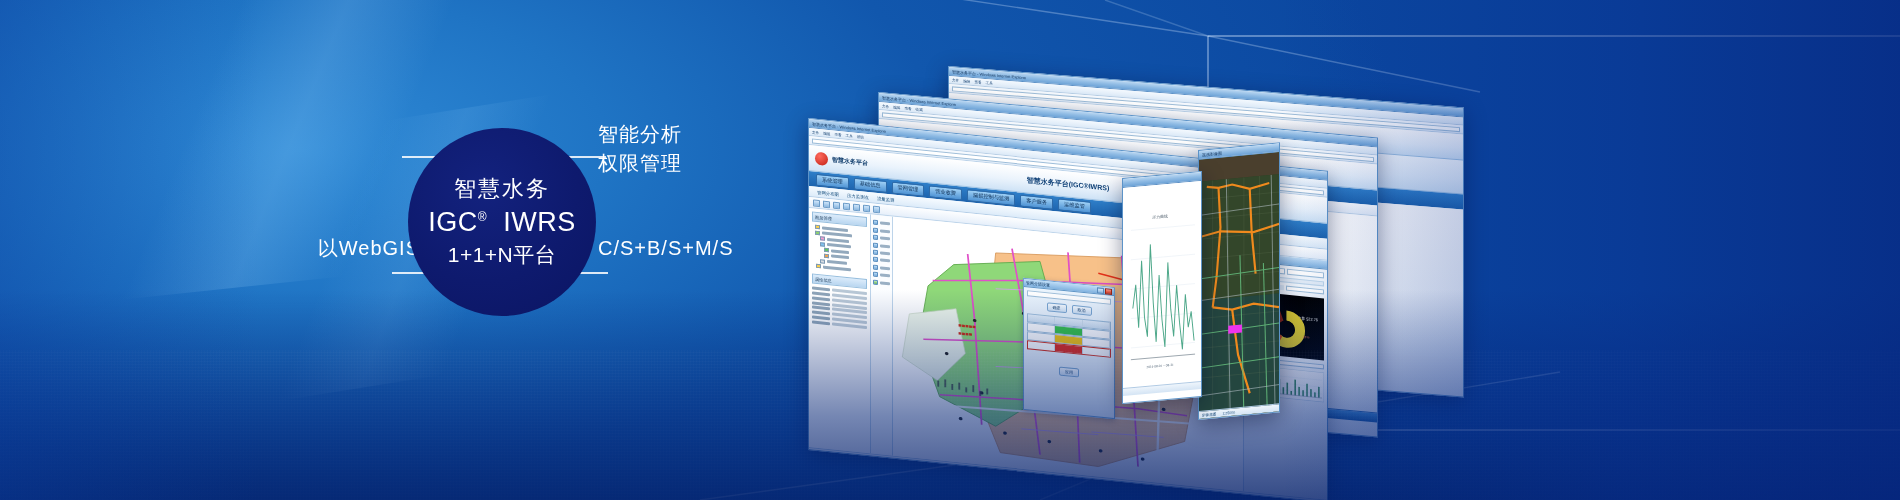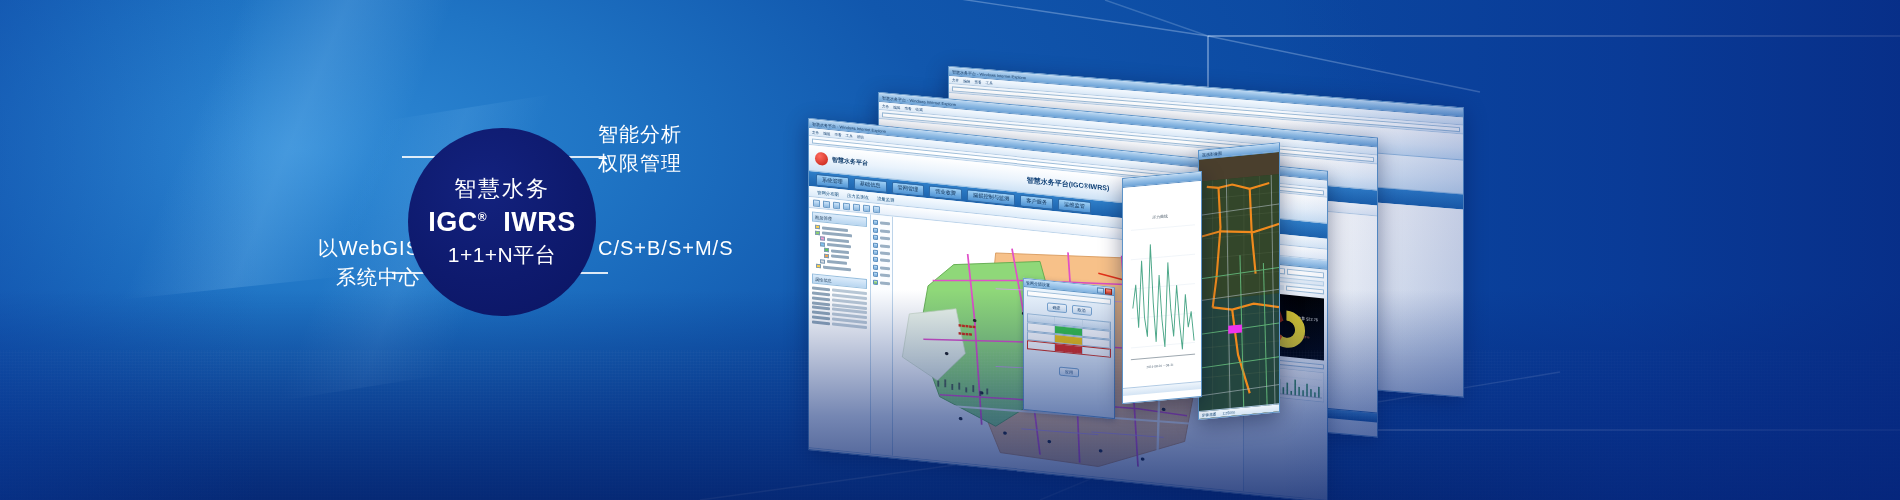--- a/index.html
+++ b/index.html
@@ -74,21 +74,21 @@
     align-items: center; justify-content: center;
     color: #fff;
     text-align: center;
     z-index: 5;
   }
   .hub-cn {
     font-size: 22px; letter-spacing: 2px; font-weight: 400;
     line-height: 1.1; margin-bottom: 7px;
   }
   .hub-en {
-    font-size: 27px; line-height: 1.05; letter-spacing: .5px; font-weight: 700;
+    font-size: 27px; line-height: 1.05; letter-spacing: .5px; font-weight: 400;
     white-space: nowrap;
   }
   .hub-en sup { font-size: 12px; vertical-align: super; }
   .hub-sub {
     font-size: 21px; line-height: 1.2; margin-top: 5px; letter-spacing: .5px;
   }
 
   .feat {
     position: absolute;
     color: #ffffff;
@@ -859,21 +859,20 @@
 
     <div class="hub">
       <div class="hub-cn">智慧水务</div>
       <div class="hub-en"><span>IGC</span><sup>®</sup>&nbsp;&nbsp;<span>IWRS</span></div>
       <div class="hub-sub">1+1+N平台</div>
     </div>
 
 
     <div class="feat bl">
       <span class="l1">以WebGIS</span>
-      <span class="l2">系统中心</span>
     </div>
 
     <div class="feat tr">
       <span class="l1">智能分析</span>
       <span class="l2">权限管理</span>
     </div>
 
     <div class="feat br">
       <span class="l1">C/S+B/S+M/S</span>
     </div>

